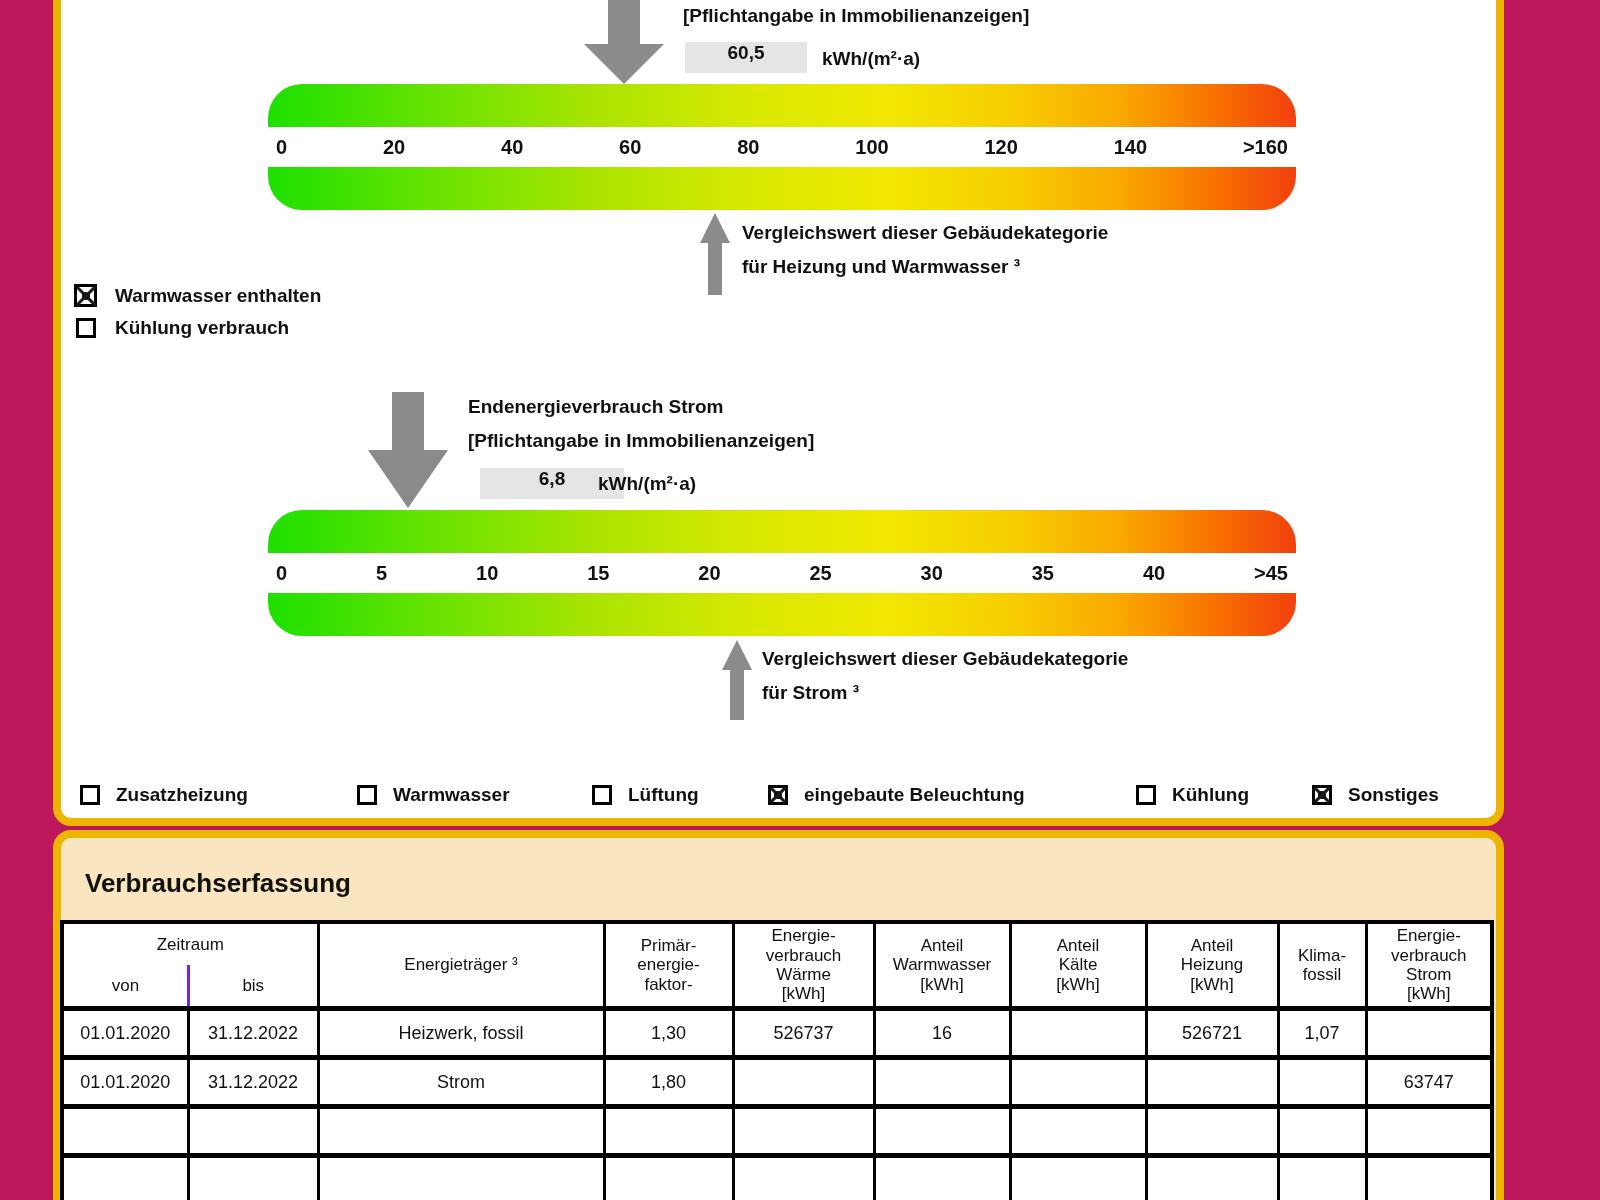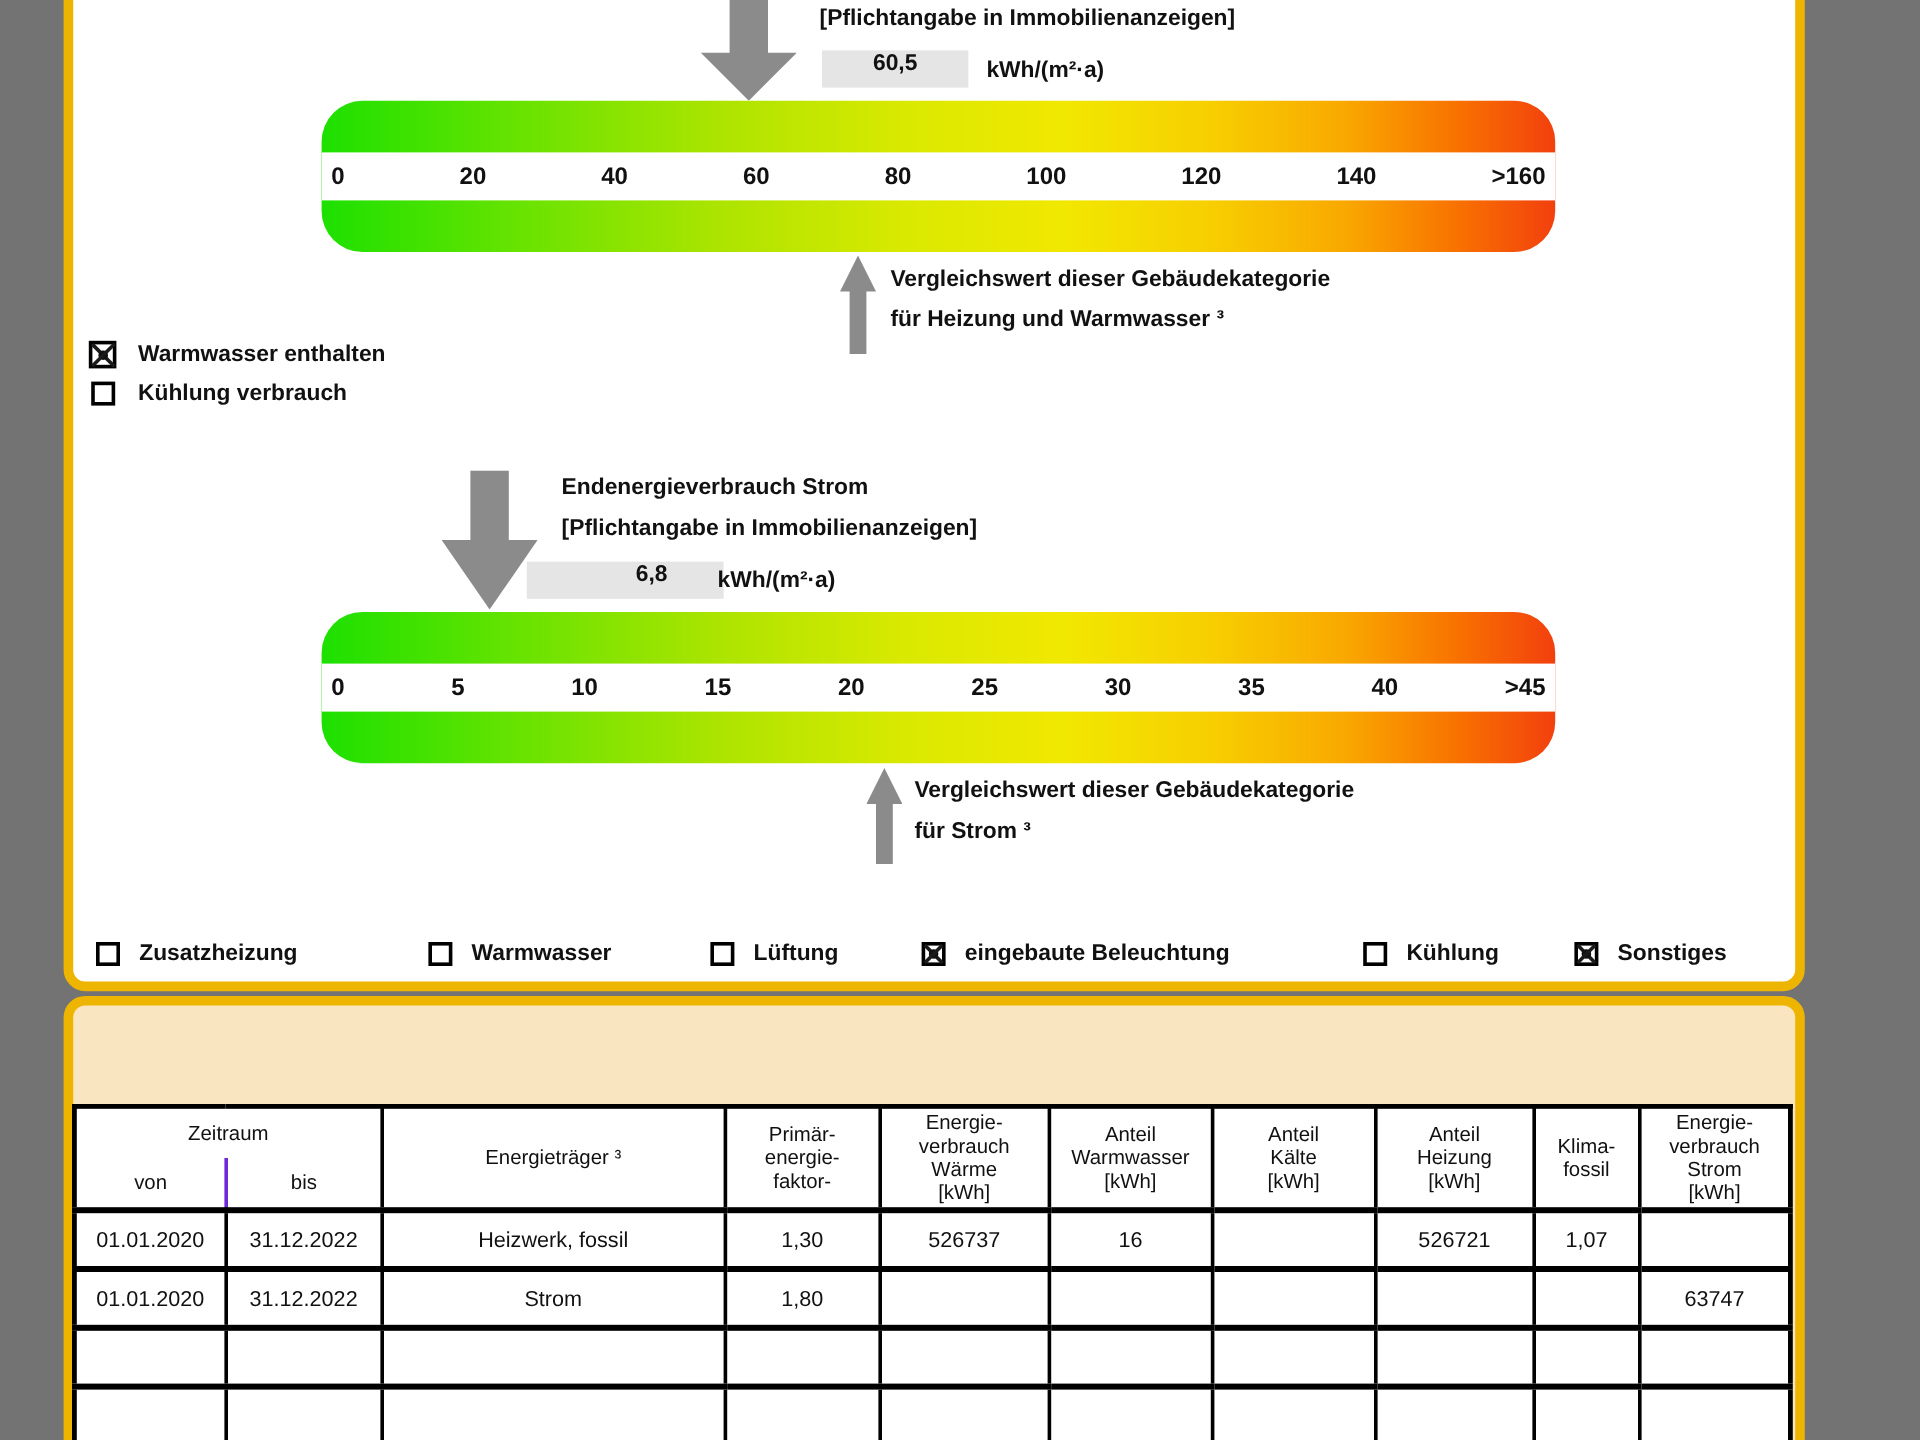--- a/index.html
+++ b/index.html
@@ -1,16 +1,16 @@
 <!DOCTYPE html>
 <html><head>
 <meta charset="utf-8">
 <style>
   html,body{margin:0;padding:0;background:#fff;}
-  #page{position:relative;width:1600px;height:1200px;overflow:hidden;background:#737373;
+  #page{position:relative;width:1600px;height:1200px;overflow:hidden;background:#be185d;
         font-family:"Liberation Sans",sans-serif;color:#111;}
   .panel{position:absolute;border:8px solid #eeb500;border-radius:18px;box-sizing:border-box;}
   #panel1{left:53px;top:-30px;width:1451px;height:856px;background:#fff;}
   #panel2{left:53px;top:830px;width:1451px;height:400px;background:#f9e6c0;}
   .blab{position:absolute;font-weight:bold;font-size:19px;white-space:nowrap;}
   .valbox{position:absolute;background:#e5e5e5;display:flex;align-items:flex-start;justify-content:center;
           font-weight:bold;font-size:19px;}
   .bar{position:absolute;width:1028px;height:126px;border-radius:34px;overflow:hidden;
        background:linear-gradient(90deg,#1de000 0%,#68e300 16%,#abe400 32%,#d9e900 47%,
                   #f1e800 60%,#f7cf00 72%,#f9a800 83%,#f87200 92%,#f2400e 100%);}
@@ -84,21 +84,21 @@
   <div class="blab" style="left:115px;top:285px;">Warmwasser enthalten</div>
   <div class="cb" style="left:76px;top:318px;width:20px;height:20px;"></div>
   <div class="blab" style="left:115px;top:317px;">Kühlung verbrauch</div>
 
   <svg class="arrow" style="left:368px;top:392px;" width="80" height="116" viewBox="0 0 80 116">
     <rect x="24" y="0" width="32" height="62" fill="#8b8b8b"></rect>
     <polygon points="0,58 80,58 40,116" fill="#8b8b8b"></polygon>
   </svg>
   <div class="blab" style="left:468px;top:396px;">Endenergieverbrauch Strom</div>
   <div class="blab" style="left:468px;top:430px;">[Pflichtangabe in Immobilienanzeigen]</div>
-  <div class="valbox" style="left:439px;top:468px;width:120px;height:31px;padding-left:44px;">
+  <div class="valbox" style="left:480px;top:468px;width:144px;height:31px;">
     <span>6,8</span>
   </div>
   <div class="blab" style="left:598px;top:473px;">kWh/(m²·a)</div>
 
   <div class="bar" style="left:268px;top:510px;">
     <div class="stripe">
       <span>0</span>
       <span>5</span>
       <span>10</span>
       <span>15</span>
@@ -129,20 +129,21 @@
       <i class="dot"></i>
     </div>
   <div class="blab" style="left:804px;top:784px;">eingebaute Beleuchtung</div>
   <div class="cb" style="left:1136px;top:785px;width:20px;height:20px;"></div>
   <div class="blab" style="left:1172px;top:784px;">Kühlung</div>
   <div class="cb checked" style="left:1312px;top:785px;width:20px;height:20px;">
       <i class="dot"></i>
     </div>
   <div class="blab" style="left:1348px;top:784px;">Sonstiges</div>
 
+  <div id="vtitle">Verbrauchserfassung</div>
 
   <table id="vtab">
     <colgroup>
       <col style="width:126px">
         <col style="width:130px">
         <col style="width:286px">
       <col style="width:129px">
         <col style="width:141px">
         <col style="width:136px">
       <col style="width:136px">

